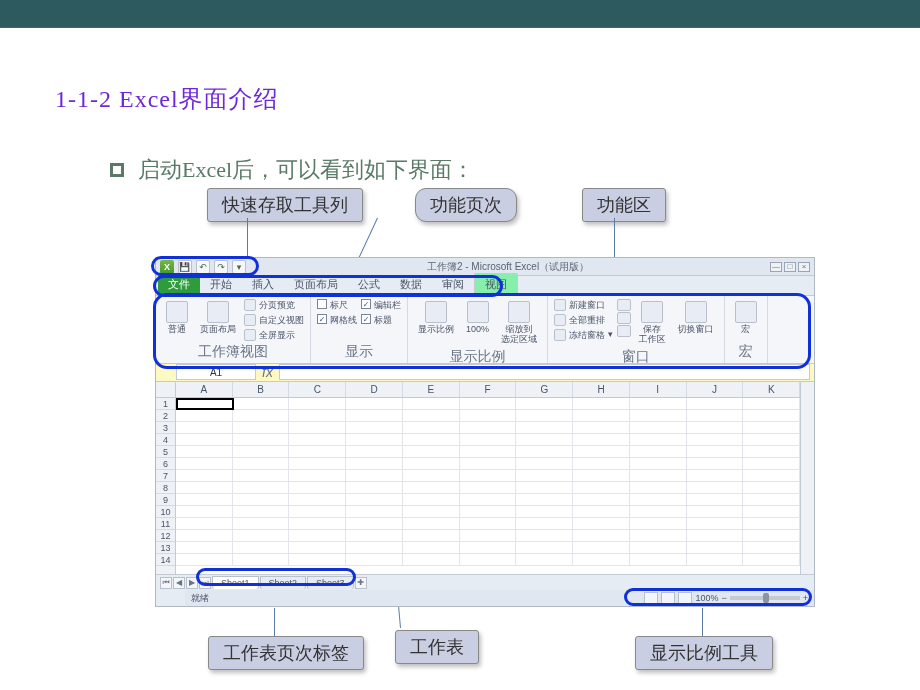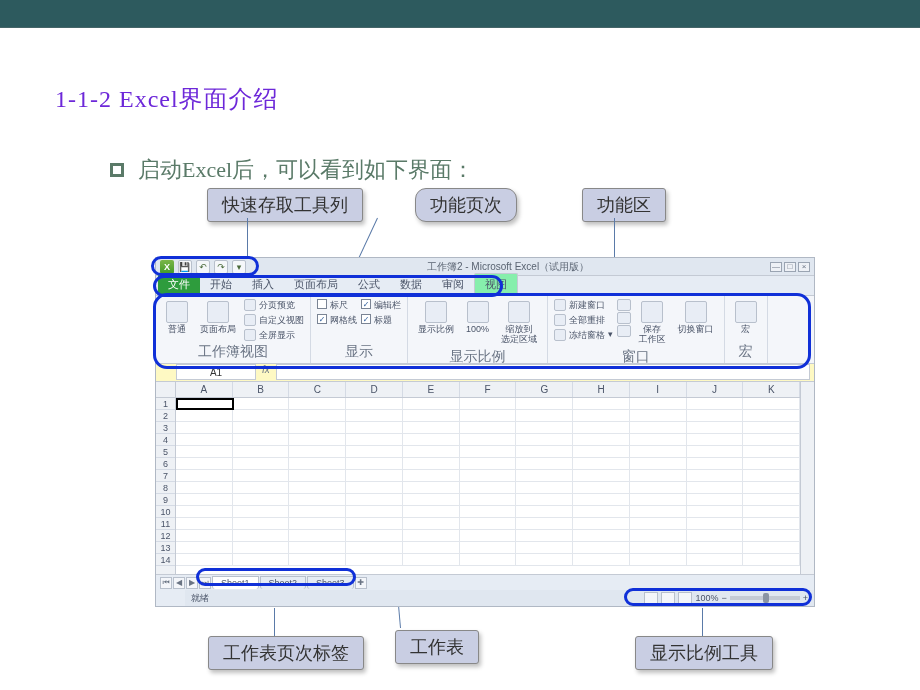--- a/index.html
+++ b/index.html
@@ -28,21 +28,21 @@
 .rib-group-label { font-size: 14px; color: #6a7484; text-align: center; margin-top: 1px; }
 .rib-row { display: flex; gap: 4px; align-items: flex-start; }
 .big-btn { display: flex; flex-direction: column; align-items: center; gap: 2px; padding: 2px 4px; }
 .big-ico { width: 22px; height: 22px; background: #e8edf5; border: 1px solid #b8c0cc; border-radius: 2px; }
 .big-lbl { font-size: 9px; color: #4a5468; text-align: center; line-height: 1.1; }
 .chk-col { display: flex; flex-direction: column; gap: 2px; }
 .chk-item { display: flex; align-items: flex-start; gap: 3px; font-size: 9px; color: #4a5468; white-space: nowrap; }
 .chk-box { width: 10px; height: 10px; border: 1px solid #7a8494; background: #fff; display:flex;align-items:center;justify-content:center;font-size:8px;color:#2a5a9a; }
 .namebox-row { height: 18px; background: #fef9c3; border-bottom: 1px solid #c4cad4; display: flex; align-items: flex-start; }
 .namebox { width: 80px; height: 16px; background: #fff; border: 1px solid #c4cad4; margin-left: 20px; font-size: 10px; padding: 0 4px; display:flex;align-items:center;justify-content:center; }
-.fx-lbl { margin: 0 6px; font-style: italic; color: #6a7484; font-size: 10px; }
+.fx-lbl { margin: 0 6px; font-style: italic; color: #6a7484; font-size: 14px; }
 .fx-bar { flex: 1; height: 16px; background: #fff; border: 1px solid #c4cad4; margin-right: 4px; }
 .grid-area { display: flex; height: 192px; background: #fff; }
 .rowhdr-col { width: 20px; background: #eef1f5; border-right: 1px solid #c4cad4; }
 .colhdr-row { height: 16px; background: #eef1f5; border-bottom: 1px solid #c4cad4; display: flex; }
 .colhdr { flex:1; border-right: 1px solid #d4dae4; text-align: center; font-size: 10px; color: #4a5468; line-height: 16px; }
 .rowhdr { height: 12px; border-bottom: 1px solid #d4dae4; text-align: center; font-size: 9px; color: #4a5468; line-height: 12px; }
 .cells-area { flex: 1; position: relative; }
 .cell-row { display: flex; height: 12px; border-bottom: 1px solid #e2e6ec; }
 .cell { flex: 1; border-right: 1px solid #e2e6ec; }
 .active-cell { width: 58px; height: 12px; border: 2px solid #000; position: absolute; left: 0; top: 0; background: #fff; }

